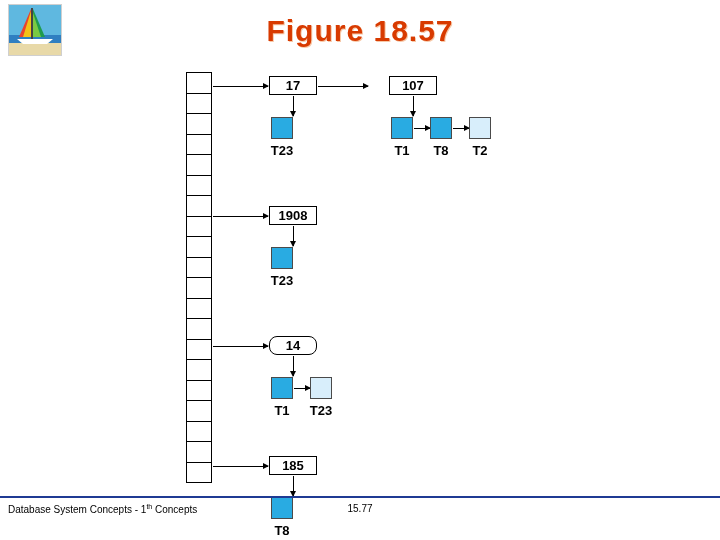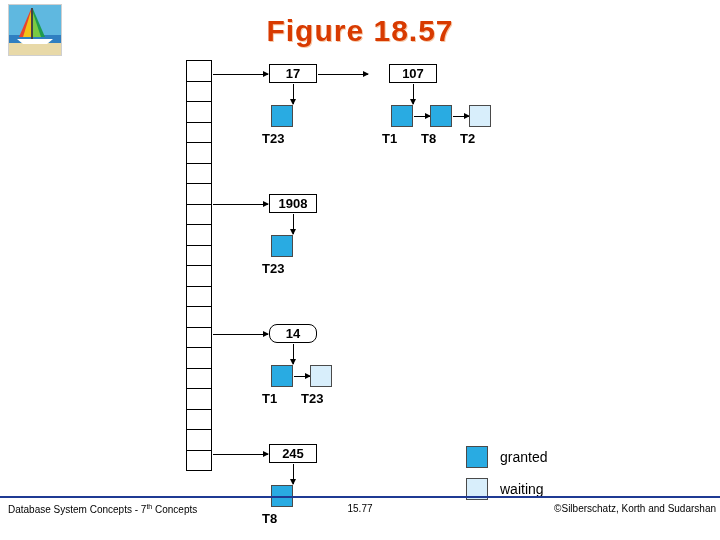--- a/index.html
+++ b/index.html
@@ -13,37 +13,37 @@
         border:1px solid #cfcfcf;overflow:hidden;background:#7ec8e3;}
   .logo svg{display:block;}
   
   .title{
     position:absolute;left:0;top:14px;width:720px;text-align:center;
     font-size:30px;font-weight:bold;color:#d83a00;
     letter-spacing:1px;
     text-shadow:1px 1px 0 #f7c9a8;
   }
   
-  .figure{position:absolute;left:0;top:52px;width:720px;height:440px;}
+  .figure{position:absolute;left:0;top:64px;width:720px;height:440px;}
   
   .hashcol{position:absolute;left:186px;top:8px;width:26px;}
   .hashcell{width:26px;height:21.5px;border:1px solid #000;background:#fff;box-sizing:border-box;margin-top:-1px;}
   .hashcell:first-child{margin-top:0;}
 
   
   .box{
     position:absolute;border:1px solid #000;background:#fff;box-sizing:border-box;
     font-size:13px;font-weight:bold;color:#000;text-align:center;
     display:flex;align-items:center;justify-content:center;
   }
   .numbox{width:48px;height:19px;font-size:13px;}
   .sq{width:22px;height:22px;border:1px solid #4a4a4a;}
   .sq.granted{background:#29abe2;}
   .sq.waiting{background:#d8eefb;}
-  .tlabel{position:absolute;font-size:13px;font-weight:bold;color:#000;width:40px;}
+  .tlabel{position:absolute;font-size:13px;font-weight:bold;color:#000;text-align:center;width:40px;}
 
   
   .arrow{position:absolute;background:#000;height:1px;}
   .arrow:after{
     content:"";position:absolute;right:-1px;top:-3px;
     border-left:6px solid #000;border-top:3.5px solid transparent;border-bottom:3.5px solid transparent;
   }
   .arrow-v{position:absolute;background:#000;width:1px;}
   .arrow-v:after{
     content:"";position:absolute;bottom:-1px;left:-3px;
@@ -138,36 +138,25 @@
   <div class="box numbox" style="left:269px;top:272px;border-radius:8px;">14</div>
   <div class="arrow-v" style="left:293px;top:292px;height:20px;"></div>
   <div class="box sq granted" style="left:271px;top:313px;"></div>
   <div class="tlabel" style="left:262px;top:339px;">T1</div>
 
   <div class="arrow" style="left:294px;top:324px;width:16px;"></div>
   <div class="box sq waiting" style="left:310px;top:313px;"></div>
   <div class="tlabel" style="left:301px;top:339px;">T23</div>
 
   <div class="arrow" style="left:213px;top:402px;width:55px;"></div>
-  <div class="box numbox" style="left:269px;top:392px;">245</div>
+  <div class="box numbox" style="left:269px;top:392px;">185</div>
   <div class="arrow-v" style="left:293px;top:412px;height:20px;"></div>
   <div class="box sq granted" style="left:271px;top:433px;"></div>
   <div class="tlabel" style="left:262px;top:459px;">T8</div>
 
-  <div class="legend">
-    <div class="legend-row">
-      <div class="legend-sq" style="background:#29abe2;"></div>
-      <div class="legend-label">granted</div>
-    </div>
-    <div class="legend-row">
-      <div class="legend-sq" style="background:#d8eefb;"></div>
-      <div class="legend-label">waiting</div>
-    </div>
-  </div>
 
 </div>
 
 <div class="footer-rule"></div>
 <div class="footer">
-  <div class="left"><span>Database System Concepts - 7</span><sup>th</sup><span> Concepts</span></div>
+  <div class="left"><span>Database System Concepts - 1</span><sup>th</sup><span> Concepts</span></div>
   <div class="center">15.77</div>
-  <div class="right">©Silberschatz, Korth and Sudarshan</div>
 </div>
 
 </body></html>

